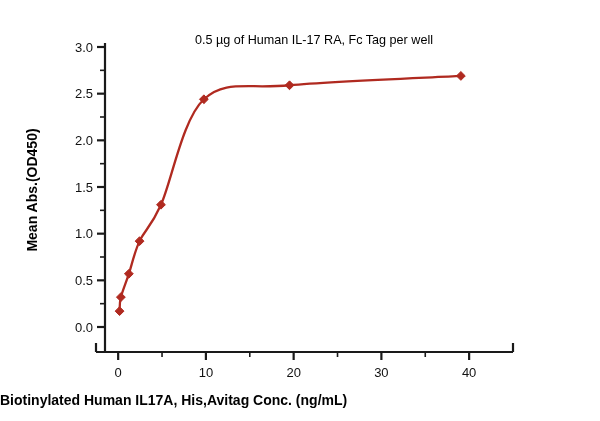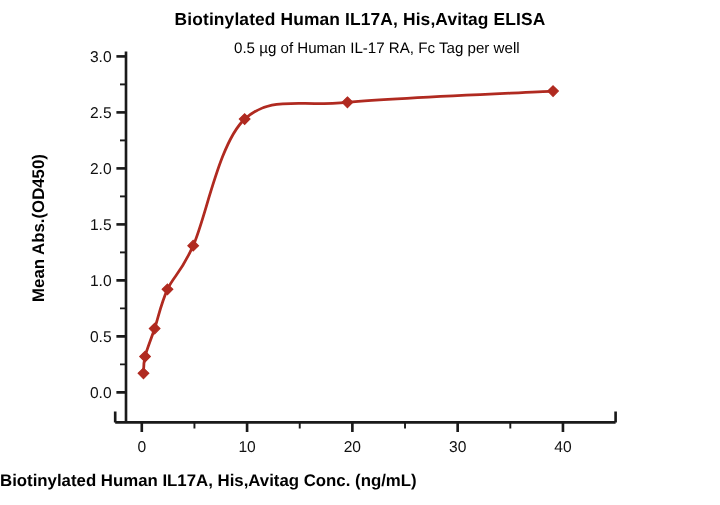--- a/index.html
+++ b/index.html
@@ -29,21 +29,20 @@
     transform:rotate(-90deg);transform-origin:center center;
   }
   svg{position:absolute;left:0;top:0;}
   .tick-text{font-family:"Liberation Sans", sans-serif;font-size:13px;fill:#111;}
 </style>
 </head>
 <body>
 
 <div id="chart-root">
 
-  <div class="title">Biotinylated Human IL17A, His,Avitag ELISA</div>
   <div class="subtitle">0.5 µg of Human IL-17 RA, Fc Tag per well</div>
   <div class="ylabel">Mean Abs.(OD450)</div>
   <div class="xlabel">Biotinylated Human IL17A, His,Avitag Conc. (ng/mL)</div>
 
   <svg id="plot" width="600" height="421">
       <line x1="105" y1="43" x2="105" y2="352" stroke="#1a1a1a" stroke-width="2.2"></line>
       <line x1="96" y1="352" x2="513" y2="352" stroke="#1a1a1a" stroke-width="2.2"></line>
       <line x1="96" y1="352" x2="96" y2="343" stroke="#1a1a1a" stroke-width="2.2"></line>
       <line x1="513" y1="352" x2="513" y2="343" stroke="#1a1a1a" stroke-width="2.2"></line>
       <line x1="97" y1="327" x2="105" y2="327" stroke="#1a1a1a" stroke-width="2.2"></line>

